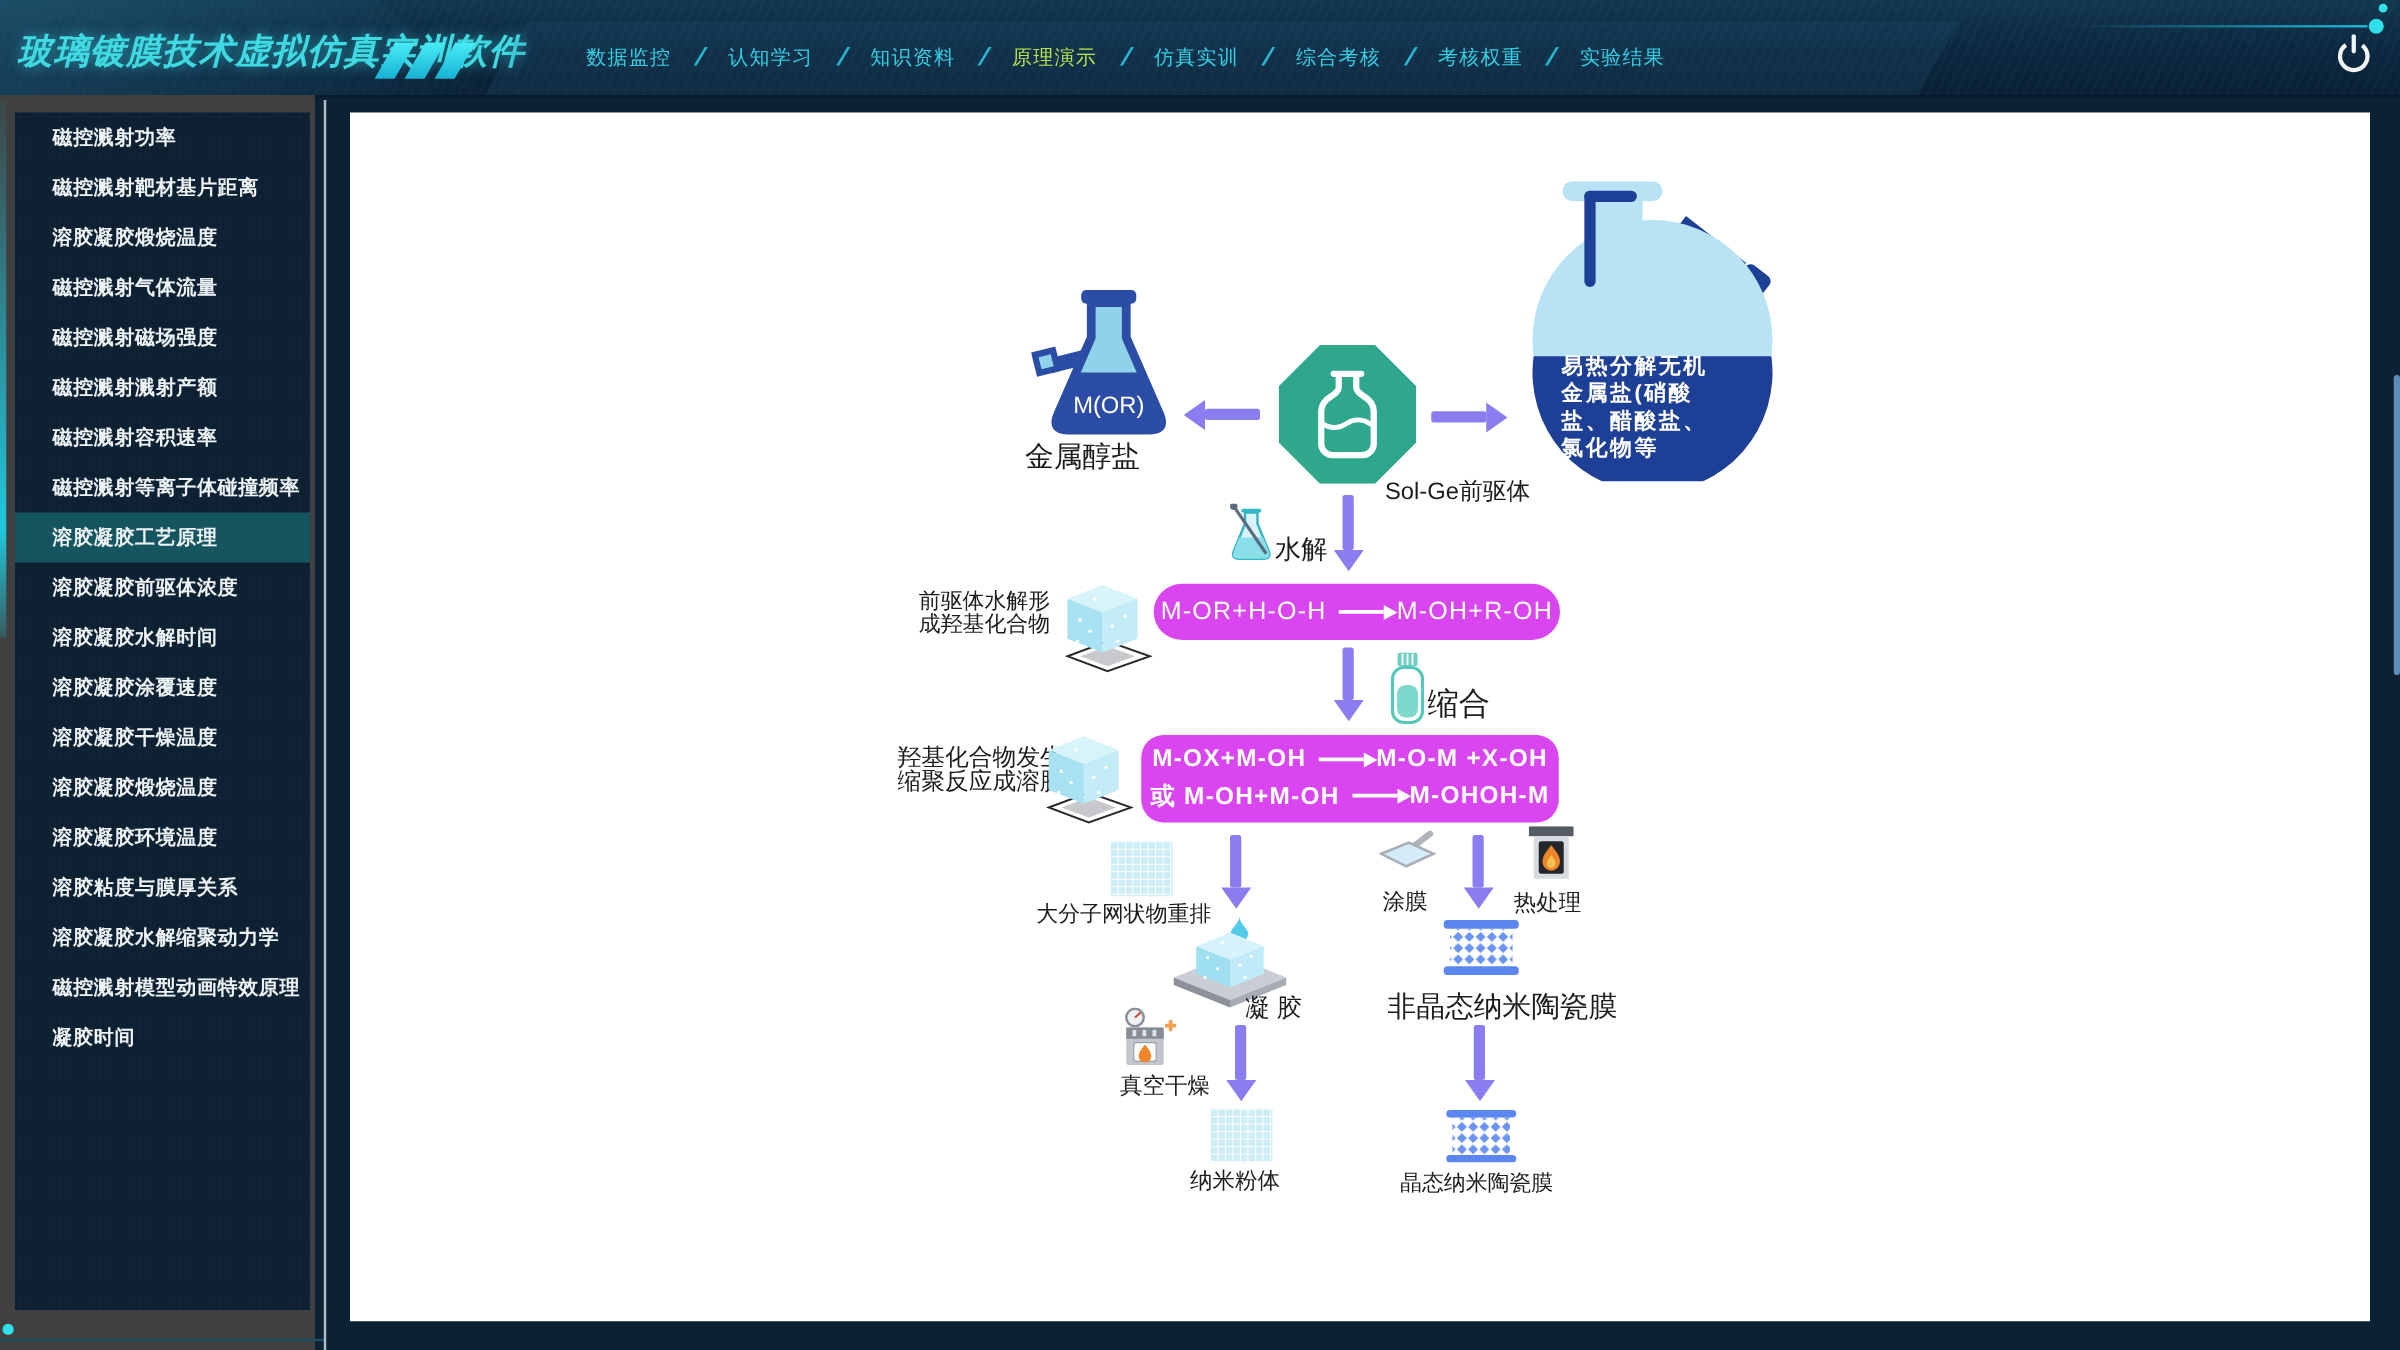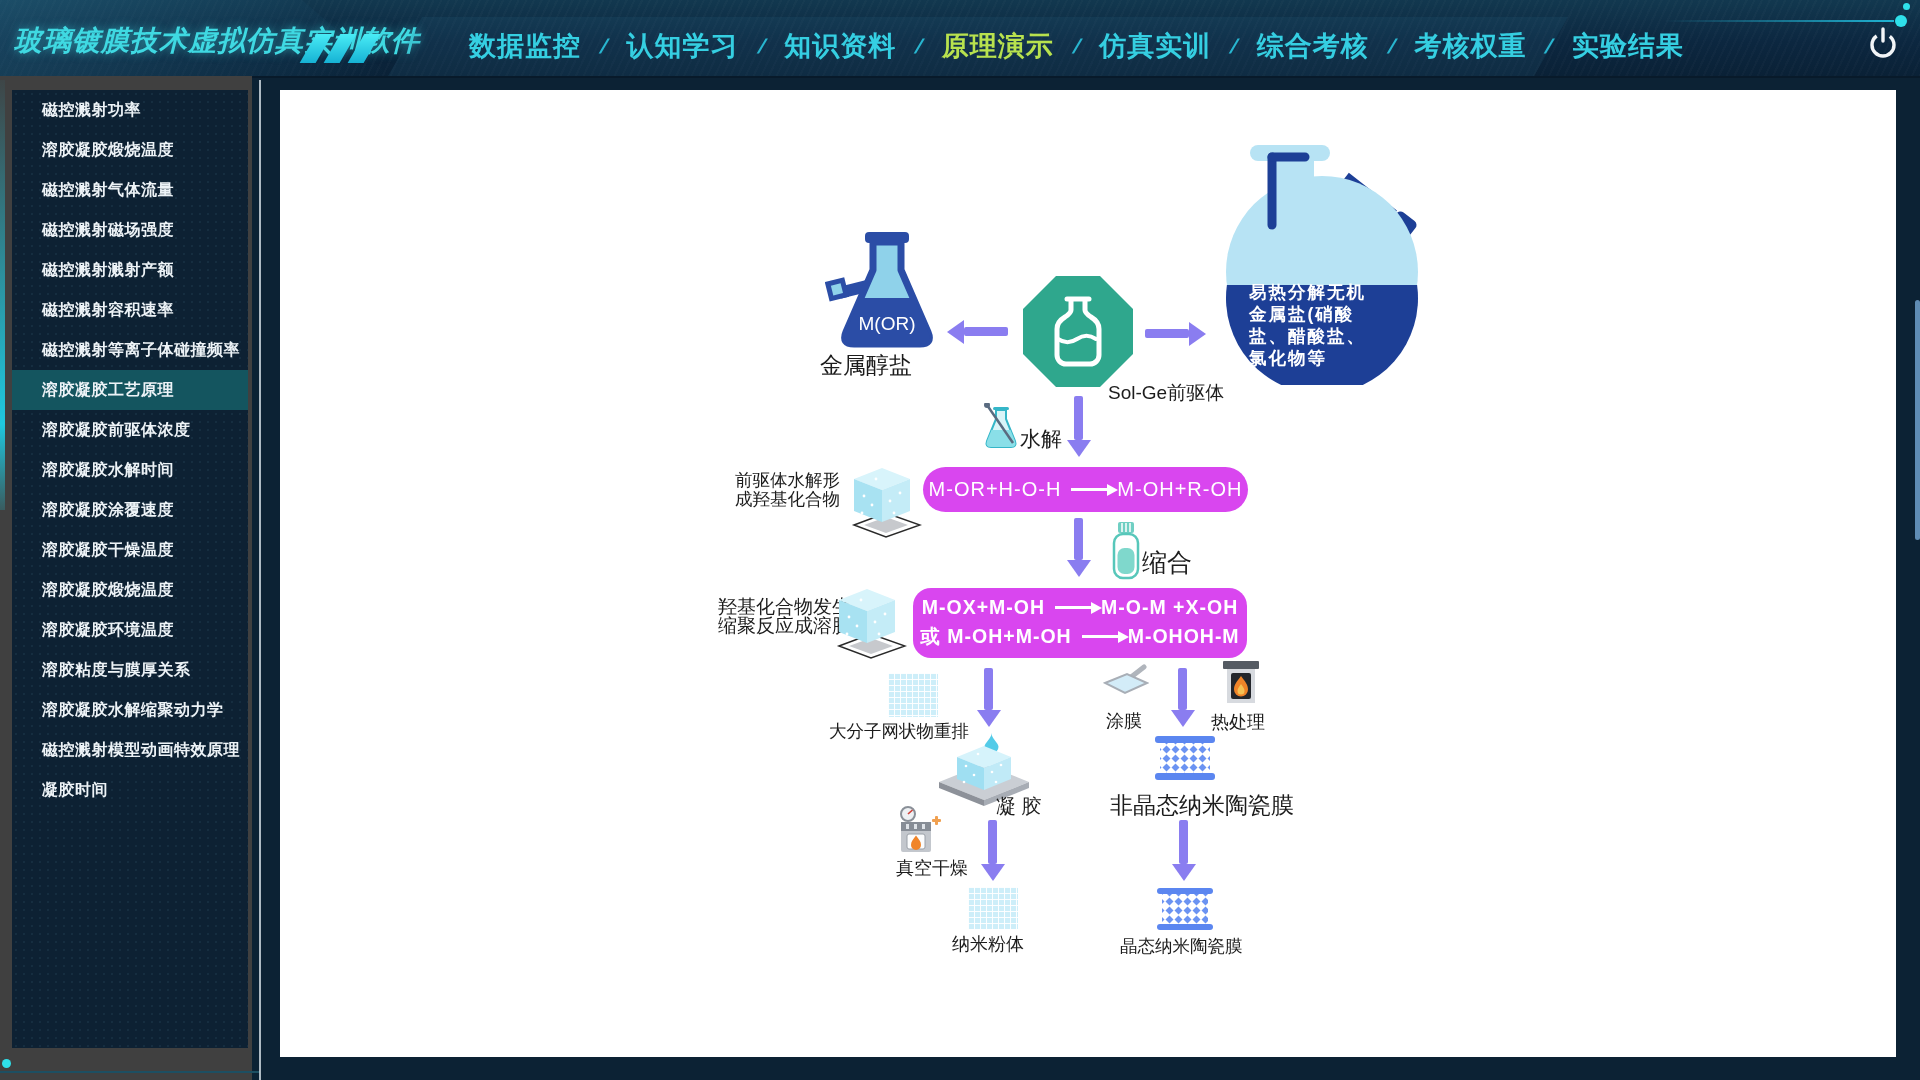--- a/index.html
+++ b/index.html
@@ -35,21 +35,21 @@
     width:16px; height:29px; transform:skewX(-30deg);
     background:linear-gradient(180deg,#49ecf6,#16b2d4);
   }
   .nav-band {
     position:absolute; left:388px; top:17px; width:1180px; height:59px;
     background:rgba(46,104,136,.16);
     clip-path:polygon(34px 0,100% 0,calc(100% - 34px) 100%,0 100%);
   }
   .nav { position:absolute; left:458px; top:0; height:76px; display:flex; align-items:center; padding-top:16px; box-sizing:border-box; }
   .nav-item {
-    color:#35cfe2; font-size:27px; font-weight:bold; margin:0 11px;
+    color:#35cfe2; font-size:16px; font-weight:normal; margin:0 11px;
     cursor:pointer; white-space:nowrap; letter-spacing:1px;
   }
   .nav-item.active { color:#b8e24e; }
   .nav-sep { color:#28b6d0; font-size:20px; font-weight:bold; font-style:italic; margin:0 9px; transform:skewX(-12deg); }
   .power-btn { position:absolute; right:22px; top:26px; width:30px; height:34px; cursor:pointer; }
   .tr-dot1 { position:absolute; right:10px; top:3px; width:7px; height:7px; border-radius:50%; background:#2fe0ea; }
   .tr-line { position:absolute; right:26px; top:20px; width:230px; height:2px;
     background:linear-gradient(90deg, rgba(31,180,212,0), #1fb4d4); }
   .tr-dot2 { position:absolute; right:13px; top:15px; width:12px; height:12px; border-radius:50%; background:#2fe0ea; }
 
@@ -172,20 +172,21 @@
     <svg viewBox="0 0 30 34" width="30" height="34">
       <circle cx="15" cy="19" r="11" fill="none" stroke="#f2f5f8" stroke-width="3.4" stroke-dasharray="44.8 14 100"></circle>
       <line x1="15" y1="3" x2="15" y2="15" stroke="#f2f5f8" stroke-width="3.4" stroke-linecap="round"></line>
     </svg>
   </div>
 </div>
 
 <div class="sidebar">
   <div class="sidebar-panel">
     <div class="side-item">磁控溅射功率</div>
+    <div class="side-item">磁控溅射靶材基片距离</div>
     <div class="side-item">溶胶凝胶煅烧温度</div>
     <div class="side-item">磁控溅射气体流量</div>
     <div class="side-item">磁控溅射磁场强度</div>
     <div class="side-item">磁控溅射溅射产额</div>
     <div class="side-item">磁控溅射容积速率</div>
     <div class="side-item">磁控溅射等离子体碰撞频率</div>
     <div class="side-item selected">溶胶凝胶工艺原理</div>
     <div class="side-item">溶胶凝胶前驱体浓度</div>
     <div class="side-item">溶胶凝胶水解时间</div>
     <div class="side-item">溶胶凝胶涂覆速度</div>

